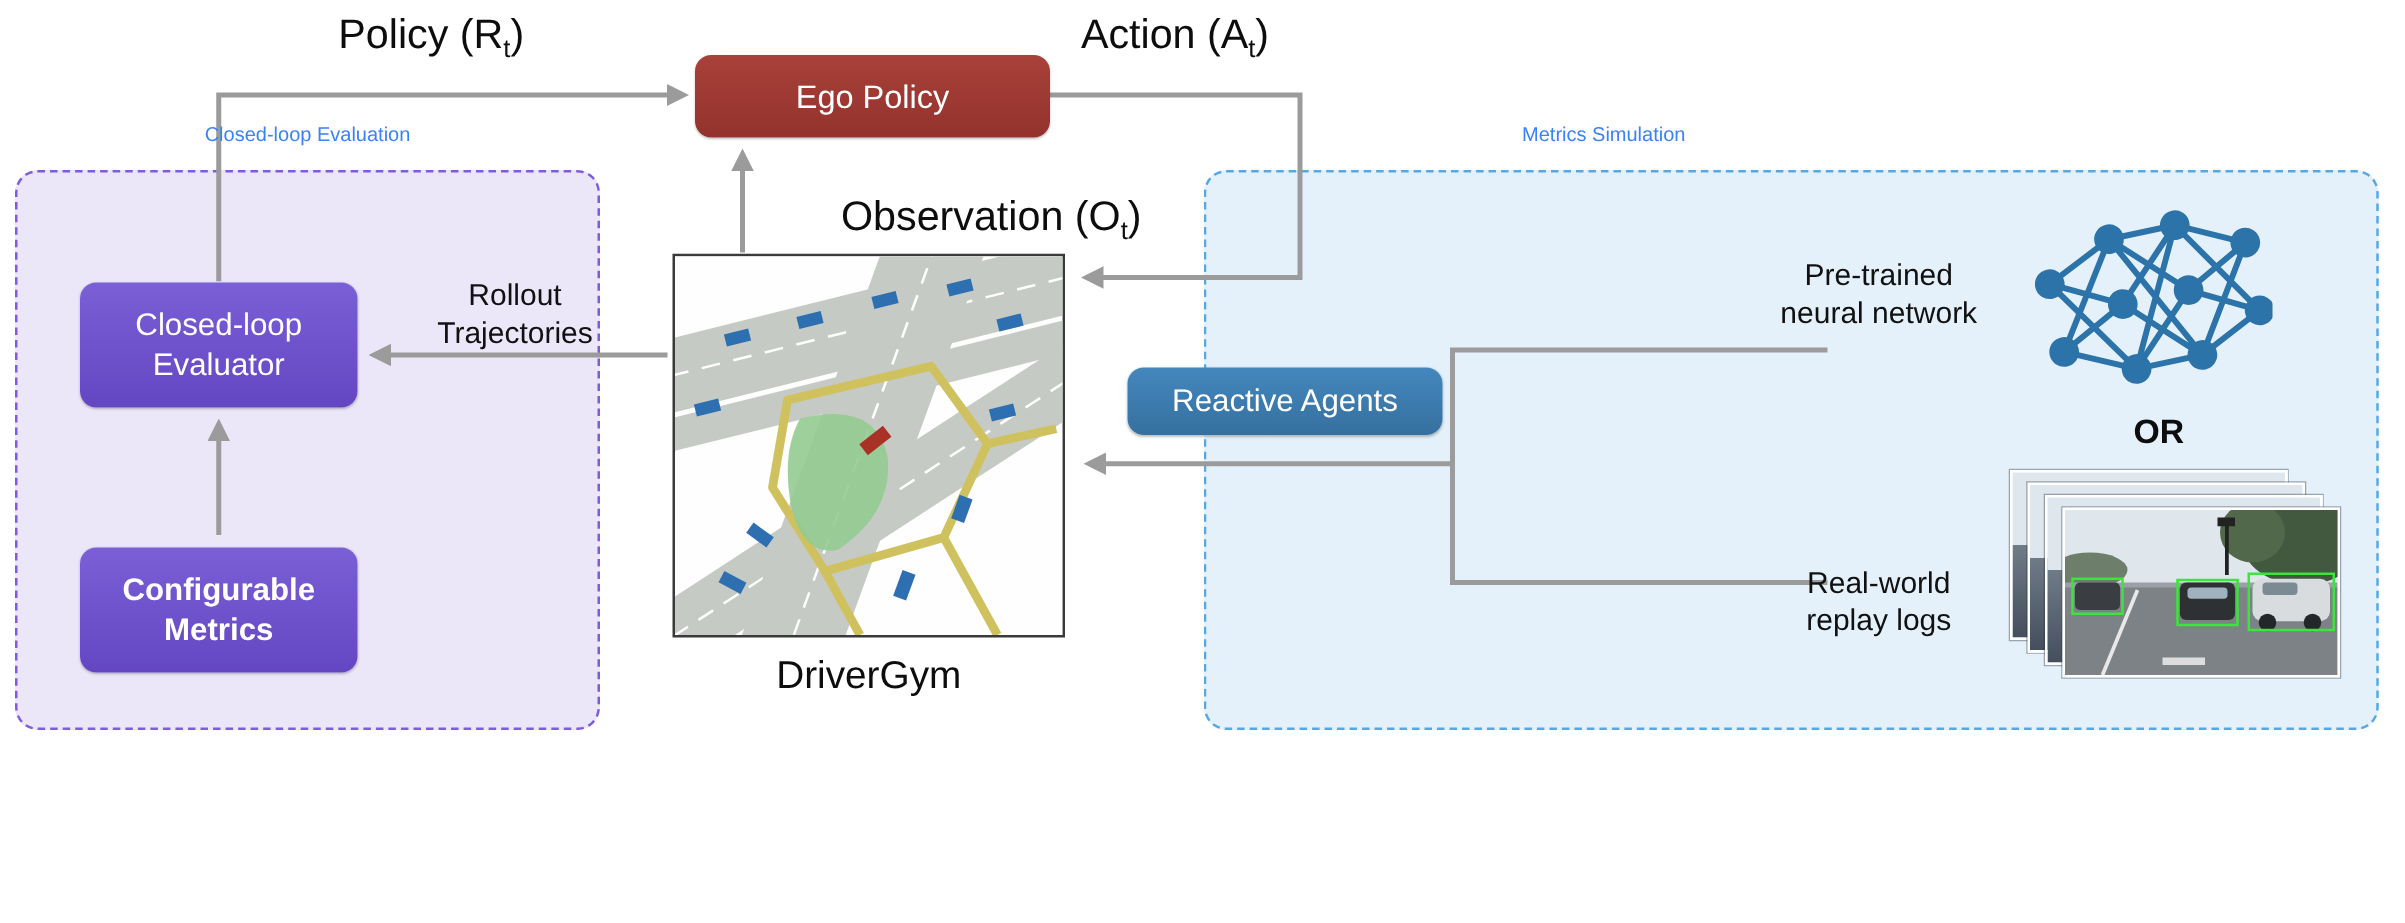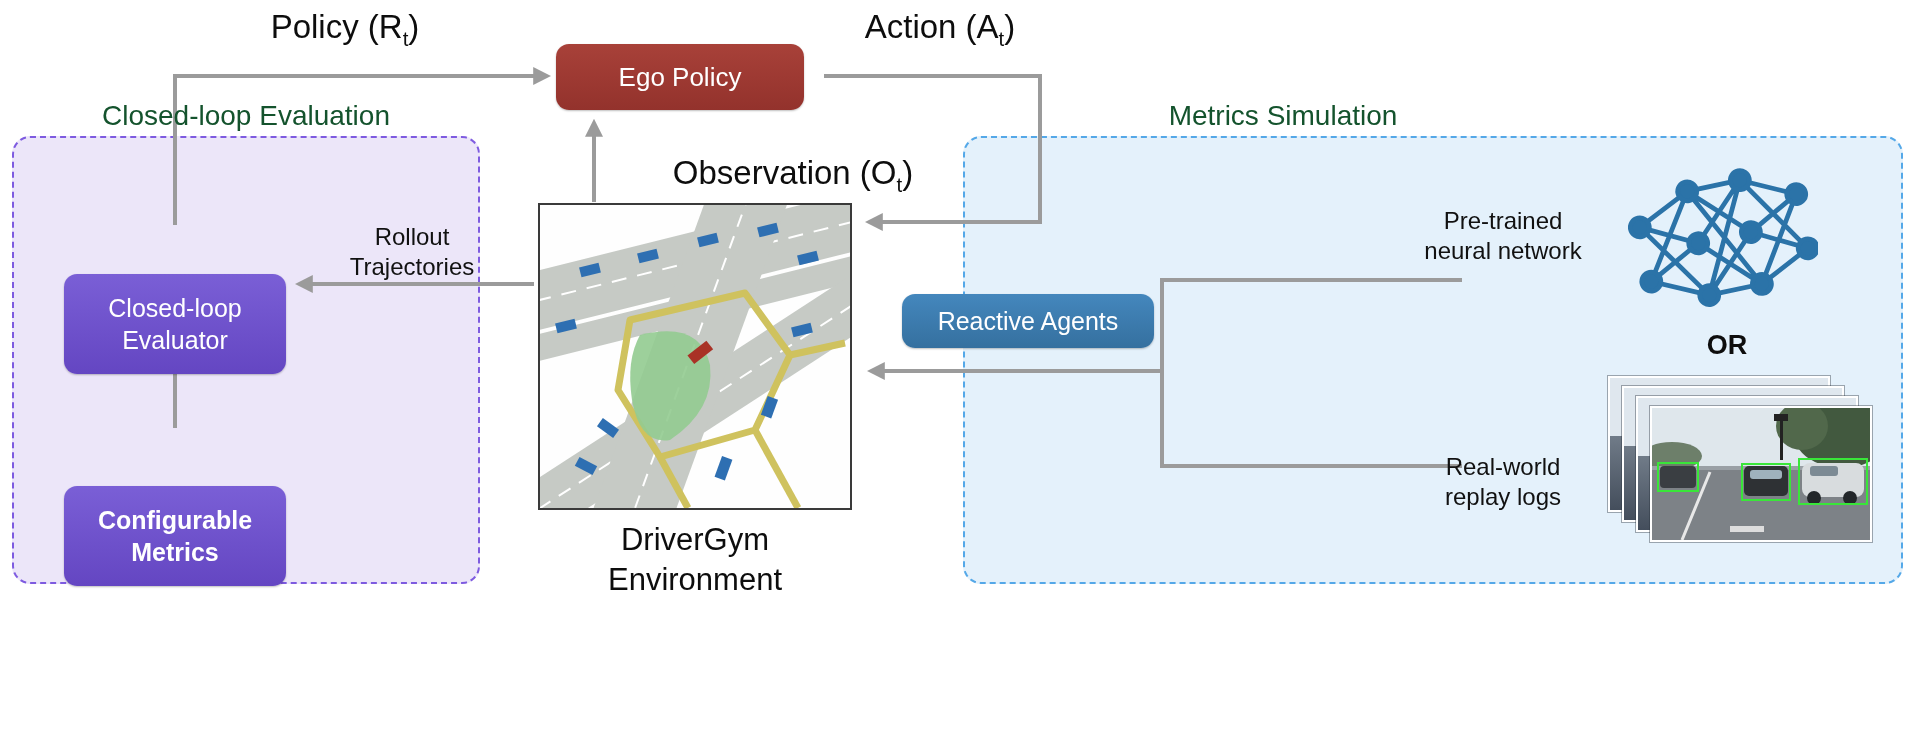--- a/index.html
+++ b/index.html
@@ -11,32 +11,32 @@
 
   
   .region   { position:absolute; z-index:1; border-radius:18px; }
   .arrows   { position:absolute; left:0; top:0; z-index:2; pointer-events:none; }
 
   
   .region.purple { left:12px;  top:136px; width:468px; height:448px;
                    background:#ece6f9; border:2px dashed #7e5be0; }
   .region.blue   { left:963px; top:136px; width:940px; height:448px;
                    background:#e4f1fb; border:2px dashed #54a8e8; }
-  .region-title  { position:absolute; z-index:3; font-size:28px; text-align:center; color:#14532d; }
+  .region-title  { position:absolute; z-index:3; font-size:16px; text-align:center; color:#3b82f6; }
   .rt-purple { left:12px;   top:100px; width:468px; }
   .rt-blue   { left:1033px; top:100px; width:500px; }
 
   
   .node { position:absolute; z-index:3; color:#ffffff; text-align:center;
           display:flex; flex-direction:column; align-items:center; justify-content:center;
           border-radius:13px; box-shadow:0 1px 2px rgba(0,0,0,.25); }
-  .node.ego      { left:556px; top:44px;  width:248px; height:66px;
+  .node.ego      { left:556px; top:44px;  width:284px; height:66px;
                    background:linear-gradient(#a84139,#93322c); font-size:26px; }
   .node.purple   { left:64px; width:222px; height:100px; font-size:25px; line-height:32px;
-                   background:linear-gradient(#7a5fd6,#6446c2);margin-top:48px; }
+                   background:linear-gradient(#7a5fd6,#6446c2); }
   .node.evaluator{ top:226px; }
   .node.metrics  { top:438px;font-weight:bold; }
   .node.agents   { left:902px; top:294px; width:252px; height:54px; font-size:25px;
                    background:linear-gradient(#4487bd,#35709f);text-align:right; }
 
   
   .big-label { position:absolute; z-index:3; font-size:33px; text-align:center; white-space:nowrap; }
   .big-label sub { font-size:.62em; }
   .lbl-reward      { left:200px; top:8px;   width:290px; }
   .lbl-action      { left:800px; top:8px;   width:280px; }
@@ -167,21 +167,20 @@
       <rect x="224" y="192" width="11" height="20" transform="rotate(20 229 202)"></rect>
       <rect x="178" y="252" width="11" height="22" transform="rotate(20 183 263)"></rect>
       <rect x="58" y="218" width="20" height="10" transform="rotate(36 68 223)"></rect>
       <rect x="36" y="256" width="20" height="10" transform="rotate(28 46 261)"></rect>
     </g>
   </svg>
 </div>
 
 <div class="env-caption">
   <span>DriverGym</span><br>
-  <span>Environment</span>
 </div>
 
 <div class="small-label lbl-pretrained">
   <span>Pre-trained</span><br>
   <span>neural network</span>
 </div>
 
 <div class="nn-icon">
   <svg width="190" height="160" viewBox="0 0 240 190">
     <g transform="rotate(-12 120 95)" stroke="#2b73a8" stroke-width="6" fill="#2b73a8">

